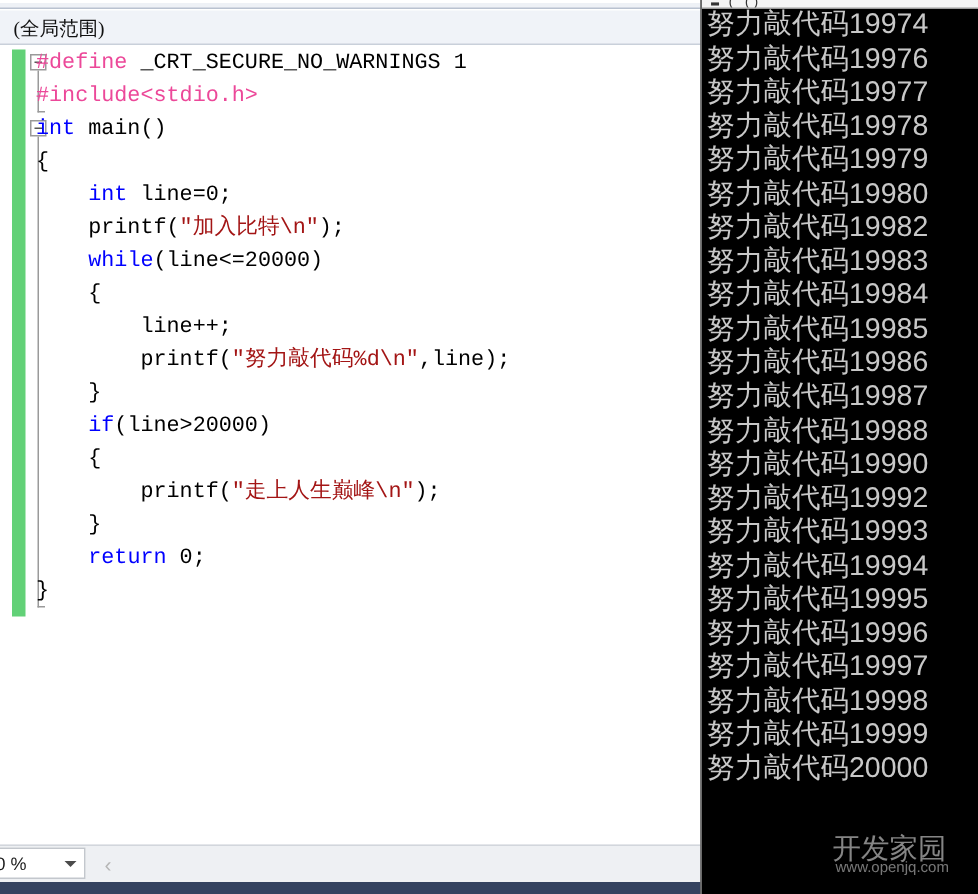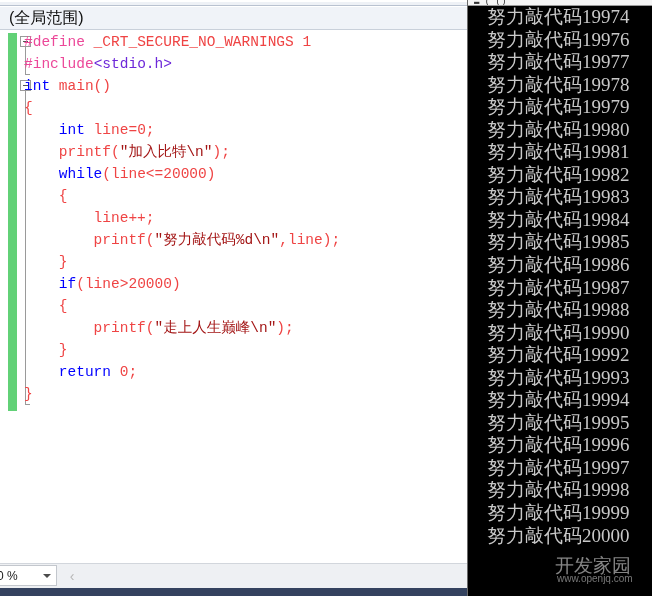--- a/index.html
+++ b/index.html
@@ -45,25 +45,26 @@
     position: absolute;
     left: 0; top: 7px;
     width: 467px; height: 23px;
     background: #f0f3f8;
     border-bottom: 1px solid #c9d0da;
     box-sizing: border-box;
     display: flex;
     align-items: center;
   }
   .navbar-scope {
-    font-size: 16px;
+    font-size: 13px;
     color: #111111;
     padding-left: 9px;
     letter-spacing: 0px;
     line-height: 1;
+    font-family: Liberation Serif, serif;
   }
 
   
   .editor {
     position: absolute;
     left: 0; top: 31px;
     width: 467px;
     height: 532px;
     background: #ffffff;
     overflow: hidden;
@@ -119,22 +120,22 @@
     font-family: "Liberation Mono", "DejaVu Sans Mono", monospace;
     font-size: 14.5px;
     line-height: 22px;
     white-space: pre;
     color: #000000;
   }
   .code .ln { display: block; height: 22px; }
   .kw   { color: #0000ff; }
   .pp   { color: #ec4899; }
   .str  { color: #a31515; }
-  .inc  { color: #6d28d9; }
-  .pl   { color: #ef4444; }
+  .inc  { color: #ec4899; }
+  .pl   { color: #000000; }
 
   
   .statusbar {
     position: absolute;
     left: 0;
     top: 563px;
     width: 467px;
     height: 25px;
     background: #eef0f3;
     border-top: 1px solid #d2d6dc;
@@ -223,26 +224,25 @@
   }
   .console-lines {
     position: absolute;
     left: 4px;
     top: 6px;
     width: 181px;
   }
   .console-line {
     height: 22.55px;
     line-height: 22.55px;
-    font-family: Liberation Serif, serif;
+    font-family: Liberation Sans, sans-serif;
     font-size: 19px;
     color: #c8c8c8;
     white-space: pre;
     letter-spacing: 0px;
-    margin-left: 16px;
   }
 
   
   .watermark {
     position: absolute;
     left: 483px;
     top: 549px;
     width: 169px;
     height: 44px;
     pointer-events: none;
@@ -312,21 +312,20 @@
   <div class="console-titlebar">
     <span class="tb-glyph" style="left:6px;">▬       (              ()</span>
   </div>
   <div class="console-lines" id="console-lines">
       <div class="console-line">努力敲代码19974</div>
       <div class="console-line">努力敲代码19976</div>
       <div class="console-line">努力敲代码19977</div>
       <div class="console-line">努力敲代码19978</div>
       <div class="console-line">努力敲代码19979</div>
       <div class="console-line">努力敲代码19980</div>
-      <div class="console-line">努力敲代码19981</div>
       <div class="console-line">努力敲代码19982</div>
       <div class="console-line">努力敲代码19983</div>
       <div class="console-line">努力敲代码19984</div>
       <div class="console-line">努力敲代码19985</div>
       <div class="console-line">努力敲代码19986</div>
       <div class="console-line">努力敲代码19987</div>
       <div class="console-line">努力敲代码19988</div>
       <div class="console-line">努力敲代码19990</div>
       <div class="console-line">努力敲代码19992</div>
       <div class="console-line">努力敲代码19993</div>

